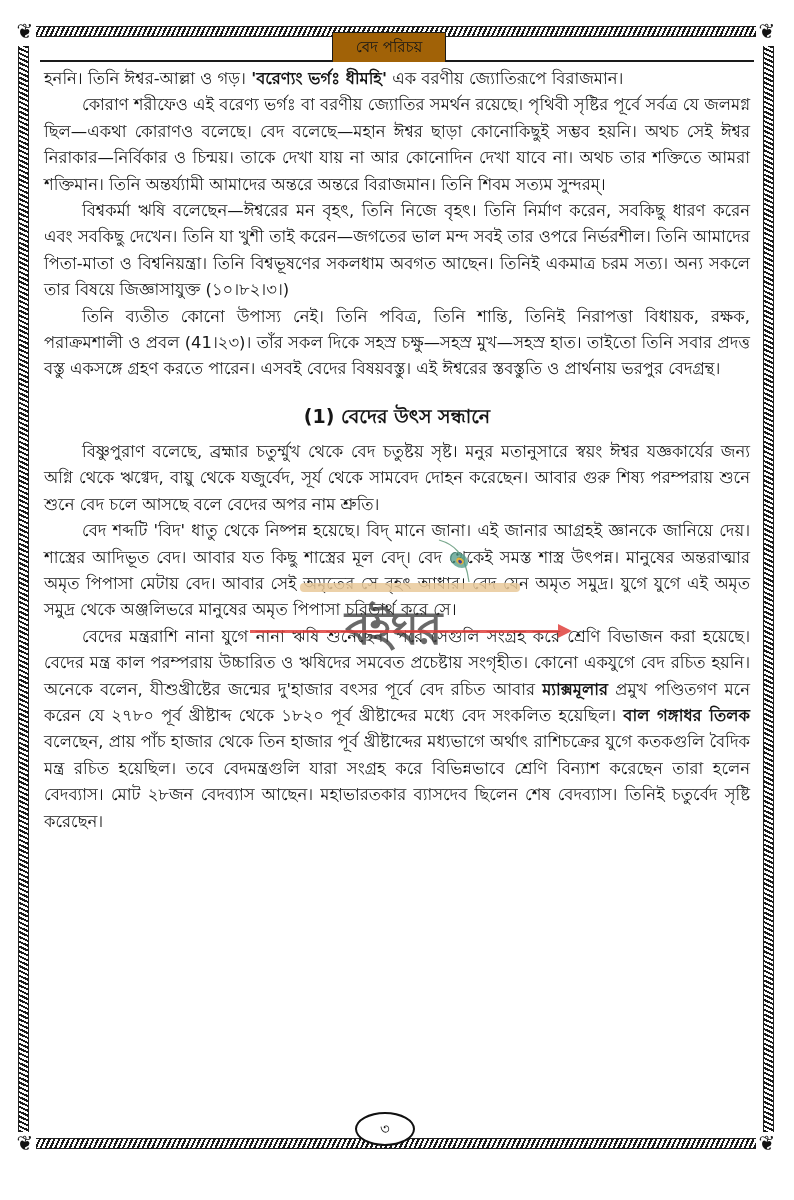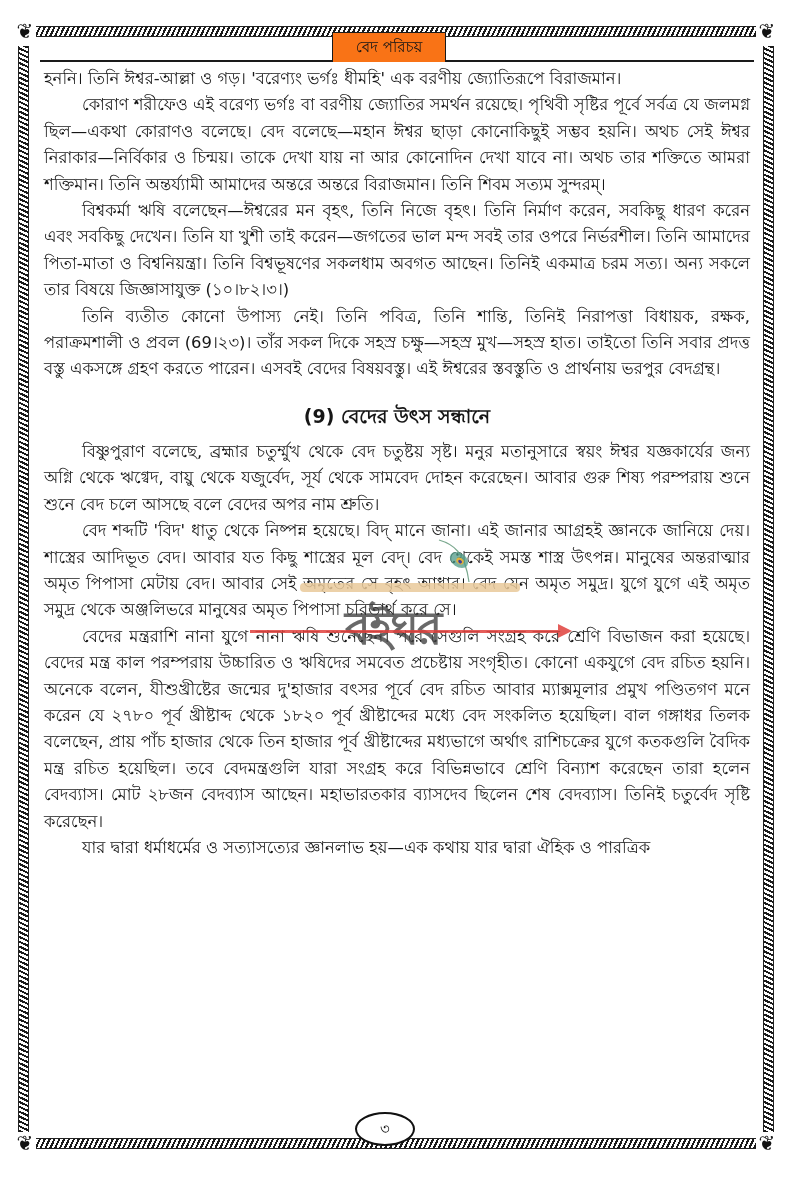--- a/index.html
+++ b/index.html
@@ -10,26 +10,26 @@
   .rope-h { position:absolute; height:9px;
     background: repeating-linear-gradient(115deg, #1a1a1a 0 2px, #ffffff 2px 4.4px);
     border-top:1px solid #222; border-bottom:1px solid #222; }
   .rope-v { position:absolute; width:9px;
     background: repeating-linear-gradient(25deg, #1a1a1a 0 2px, #ffffff 2px 4.4px);
     border-left:1px solid #222; border-right:1px solid #222; }
   .corner { position:absolute; width:22px; height:22px; font-size:20px; line-height:22px;
     text-align:center; color:#111; background:#fff; }
   .header-line { position:absolute; left:26px; right:26px; top:60px; height:2px; background:#1a1a1a; }
   .header-box { position:absolute; left:332px; top:32px; width:112px; height:29px;
-    border:1.5px solid #1a1a1a; border-bottom:none; background:#f97316;
+    border:1.5px solid #1a1a1a; border-bottom:none; background:#a16207;
     font-size:15px; text-align:center; line-height:29px; }
   .content { position:absolute; left:32px; right:32px; top:66px; }
   p.par { margin:0; font-size:16.4px; line-height:26.4px; text-align:justify; }
   p.indent { text-indent:38px; }
-  .bold { font-weight:normal; }
+  .bold { font-weight:bold; }
   h2.section { margin:18px 0 8px 0; text-align:center; font-size:19px; font-weight:bold;
     line-height:30px; }
   .page-num { position:absolute; left:355px; top:1112px; width:56px; height:30px;
     border:2.5px solid #111; border-radius:50%; background:#fff; text-align:center;
     line-height:30px; font-size:15px; }
   .watermark { position:absolute; left:330px; top:585px; width:240px; height:80px; pointer-events:none; }
   .wm-text { position:absolute; left:15px; top:8px; font-size:46px; font-weight:bold;
     color:#404040; opacity:0.78; letter-spacing:-2px; font-family:"DejaVu Sans", sans-serif; }
   .wm-arrow { position:absolute; left:-80px; top:45px; width:310px; height:3px; background:#e0413d; opacity:0.85; }
   .wm-arrow::after { content:""; position:absolute; right:-12px; top:-6px;
@@ -55,30 +55,29 @@
 
 <div class="header-line" style="left:40px; right:40px;"></div>
 <div class="header-box">বেদ পরিচয়</div>
 
 <div class="content" style="left:44px; right:44px;">
   <p class="par">
     <span>হননি। তিনি ঈশ্বর-আল্লা ও গড়। </span><span class="bold">'বরেণ্যং ভর্গঃ ধীমহি'</span><span> এক বরণীয় জ্যোতিরূপে বিরাজমান।</span>
   </p>
   <p class="par indent">কোরাণ শরীফেও এই বরেণ্য ভর্গঃ বা বরণীয় জ্যোতির সমর্থন রয়েছে। পৃথিবী সৃষ্টির পূর্বে সর্বত্র যে জলমগ্ন ছিল—একথা কোরাণও বলেছে। বেদ বলেছে—মহান ঈশ্বর ছাড়া কোনোকিছুই সম্ভব হয়নি। অথচ সেই ঈশ্বর নিরাকার—নির্বিকার ও চিন্ময়। তাকে দেখা যায় না আর কোনোদিন দেখা যাবে না। অথচ তার শক্তিতে আমরা শক্তিমান। তিনি অন্তর্য্যামী আমাদের অন্তরে অন্তরে বিরাজমান। তিনি শিবম সত্যম সুন্দরম্।</p>
   <p class="par indent">বিশ্বকর্মা ঋষি বলেছেন—ঈশ্বরের মন বৃহৎ, তিনি নিজে বৃহৎ। তিনি নির্মাণ করেন, সবকিছু ধারণ করেন এবং সবকিছু দেখেন। তিনি যা খুশী তাই করেন—জগতের ভাল মন্দ সবই তার ওপরে নির্ভরশীল। তিনি আমাদের পিতা-মাতা ও বিশ্বনিয়ন্ত্রা। তিনি বিশ্বভূষণের সকলধাম অবগত আছেন। তিনিই একমাত্র চরম সত্য। অন্য সকলে তার বিষয়ে জিজ্ঞাসাযুক্ত (১০।৮২।৩।)</p>
-  <p class="par indent">তিনি  ব্যতীত কোনো উপাস্য নেই। তিনি পবিত্র, তিনি শান্তি, তিনিই নিরাপত্তা বিধায়ক, রক্ষক, পরাক্রমশালী ও প্রবল (69।২৩)। তাঁর সকল দিকে সহস্র চক্ষু—সহস্র মুখ—সহস্র হাত। তাইতো তিনি সবার প্রদত্ত বস্তু একসঙ্গে গ্রহণ করতে পারেন। এসবই বেদের বিষয়বস্তু। এই ঈশ্বরের স্তবস্তুতি ও প্রার্থনায় ভরপুর বেদগ্রন্থ।</p>
+  <p class="par indent">তিনি  ব্যতীত কোনো উপাস্য নেই। তিনি পবিত্র, তিনি শান্তি, তিনিই নিরাপত্তা বিধায়ক, রক্ষক, পরাক্রমশালী ও প্রবল (41।২৩)। তাঁর সকল দিকে সহস্র চক্ষু—সহস্র মুখ—সহস্র হাত। তাইতো তিনি সবার প্রদত্ত বস্তু একসঙ্গে গ্রহণ করতে পারেন। এসবই বেদের বিষয়বস্তু। এই ঈশ্বরের স্তবস্তুতি ও প্রার্থনায় ভরপুর বেদগ্রন্থ।</p>
 
-  <h2 class="section">(9) বেদের উৎস সন্ধানে</h2>
+  <h2 class="section">(1) বেদের উৎস সন্ধানে</h2>
 
   <p class="par indent">বিষ্ণুপুরাণ বলেছে, ব্রহ্মার চতুর্ম্মুখ থেকে বেদ চতুষ্টয় সৃষ্ট। মনুর মতানুসারে স্বয়ং ঈশ্বর যজ্ঞকার্যের জন্য অগ্নি থেকে ঋগ্বেদ, বায়ু থেকে যজুর্বেদ, সূর্য থেকে সামবেদ দোহন করেছেন। আবার গুরু শিষ্য পরম্পরায় শুনে শুনে বেদ চলে আসছে বলে বেদের অপর নাম শ্রুতি।</p>
   <p class="par indent">বেদ শব্দটি 'বিদ' ধাতু থেকে নিষ্পন্ন হয়েছে। বিদ্ মানে জানা। এই জানার আগ্রহই জ্ঞানকে জানিয়ে দেয়। শাস্ত্রের আদিভূত বেদ। আবার যত কিছু শাস্ত্রের মূল বেদ্। বেদ থেকেই সমস্ত শাস্ত্র উৎপন্ন। মানুষের অন্তরাত্মার অমৃত পিপাসা মেটায় বেদ। আবার সেই অমৃতের সে বৃহৎ আধার। বেদ যেন অমৃত সমুদ্র। যুগে যুগে এই অমৃত সমুদ্র থেকে অঞ্জলিভরে মানুষের অমৃত পিপাসা চরিতার্থ করে সে।</p>
   <p class="par indent">
     <span>বেদের মন্ত্ররাশি নানা যুগে নানা ঋষি শুনেছেন। পরে সেগুলি সংগ্রহ করে শ্রেণি বিভাজন করা হয়েছে। বেদের মন্ত্র কাল পরম্পরায় উচ্চারিত ও ঋষিদের সমবেত প্রচেষ্টায় সংগৃহীত। কোনো একযুগে বেদ রচিত হয়নি। অনেকে বলেন, যীশুখ্রীষ্টের জন্মের দু'হাজার বৎসর পূর্বে বেদ রচিত আবার </span><span class="bold">ম্যাক্সমূলার</span><span> প্রমুখ পণ্ডিতগণ মনে করেন যে ২৭৮০ পূর্ব খ্রীষ্টাব্দ থেকে ১৮২০ পূর্ব খ্রীষ্টাব্দের মধ্যে বেদ সংকলিত হয়েছিল। </span><span class="bold">বাল গঙ্গাধর তিলক</span><span> বলেছেন, প্রায় পাঁচ হাজার থেকে তিন হাজার পূর্ব খ্রীষ্টাব্দের মধ্যভাগে অর্থাৎ রাশিচক্রের যুগে কতকগুলি বৈদিক মন্ত্র রচিত হয়েছিল। তবে বেদমন্ত্রগুলি যারা সংগ্রহ করে বিভিন্নভাবে শ্রেণি বিন্যাশ করেছেন তারা হলেন বেদব্যাস। মোট ২৮জন বেদব্যাস আছেন। মহাভারতকার ব্যাসদেব ছিলেন শেষ বেদব্যাস। তিনিই চতুর্বেদ সৃষ্টি করেছেন।</span>
   </p>
-  <p class="par indent">যার দ্বারা ধর্মাধর্মের ও সত্যাসত্যের জ্ঞানলাভ হয়—এক কথায় যার দ্বারা ঐহিক ও পারত্রিক</p>
 </div>
 
 <div class="watermark">
   <div class="wm-flute"></div>
   <div class="wm-text">বইঘর</div>
   <div class="wm-arrow"></div>
 </div>
 <svg class="feather" viewBox="0 0 40 48">
   <path d="M4 2 C18 6 30 14 34 44" stroke="#7aa88e" stroke-width="1.2" fill="none"></path>
   <ellipse cx="24" cy="22" rx="10" ry="7" fill="#4f9a86" opacity="0.75" transform="rotate(35 24 22)"></ellipse>

